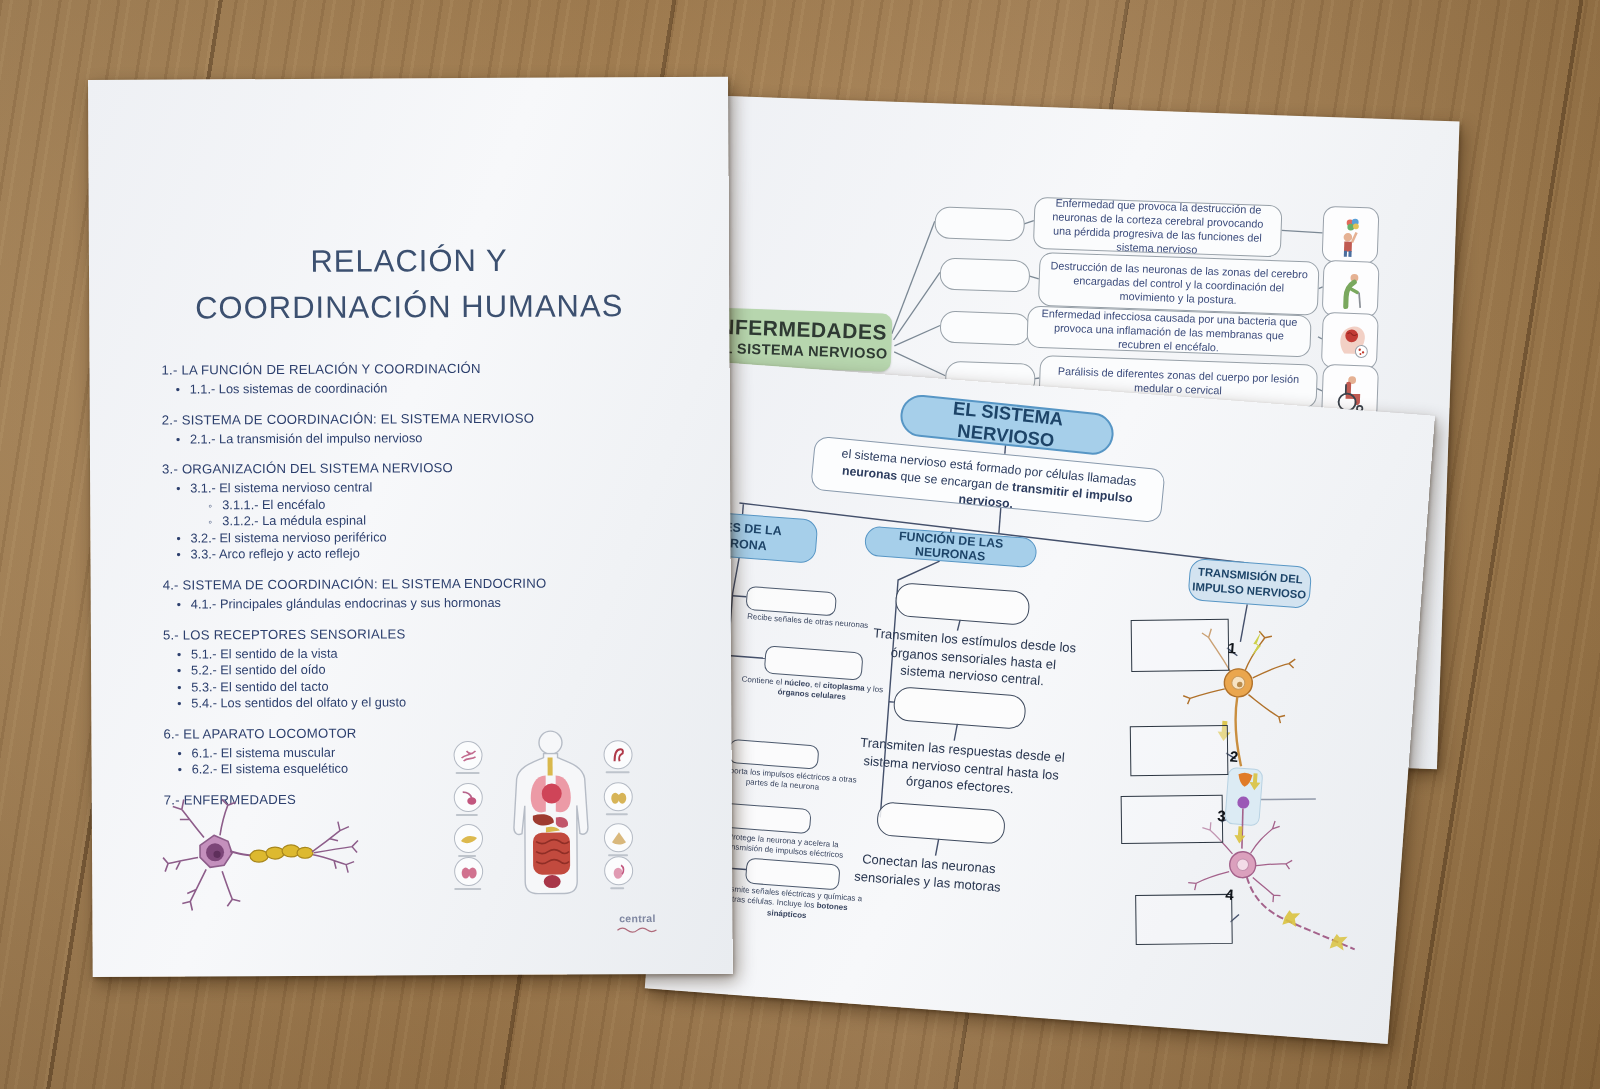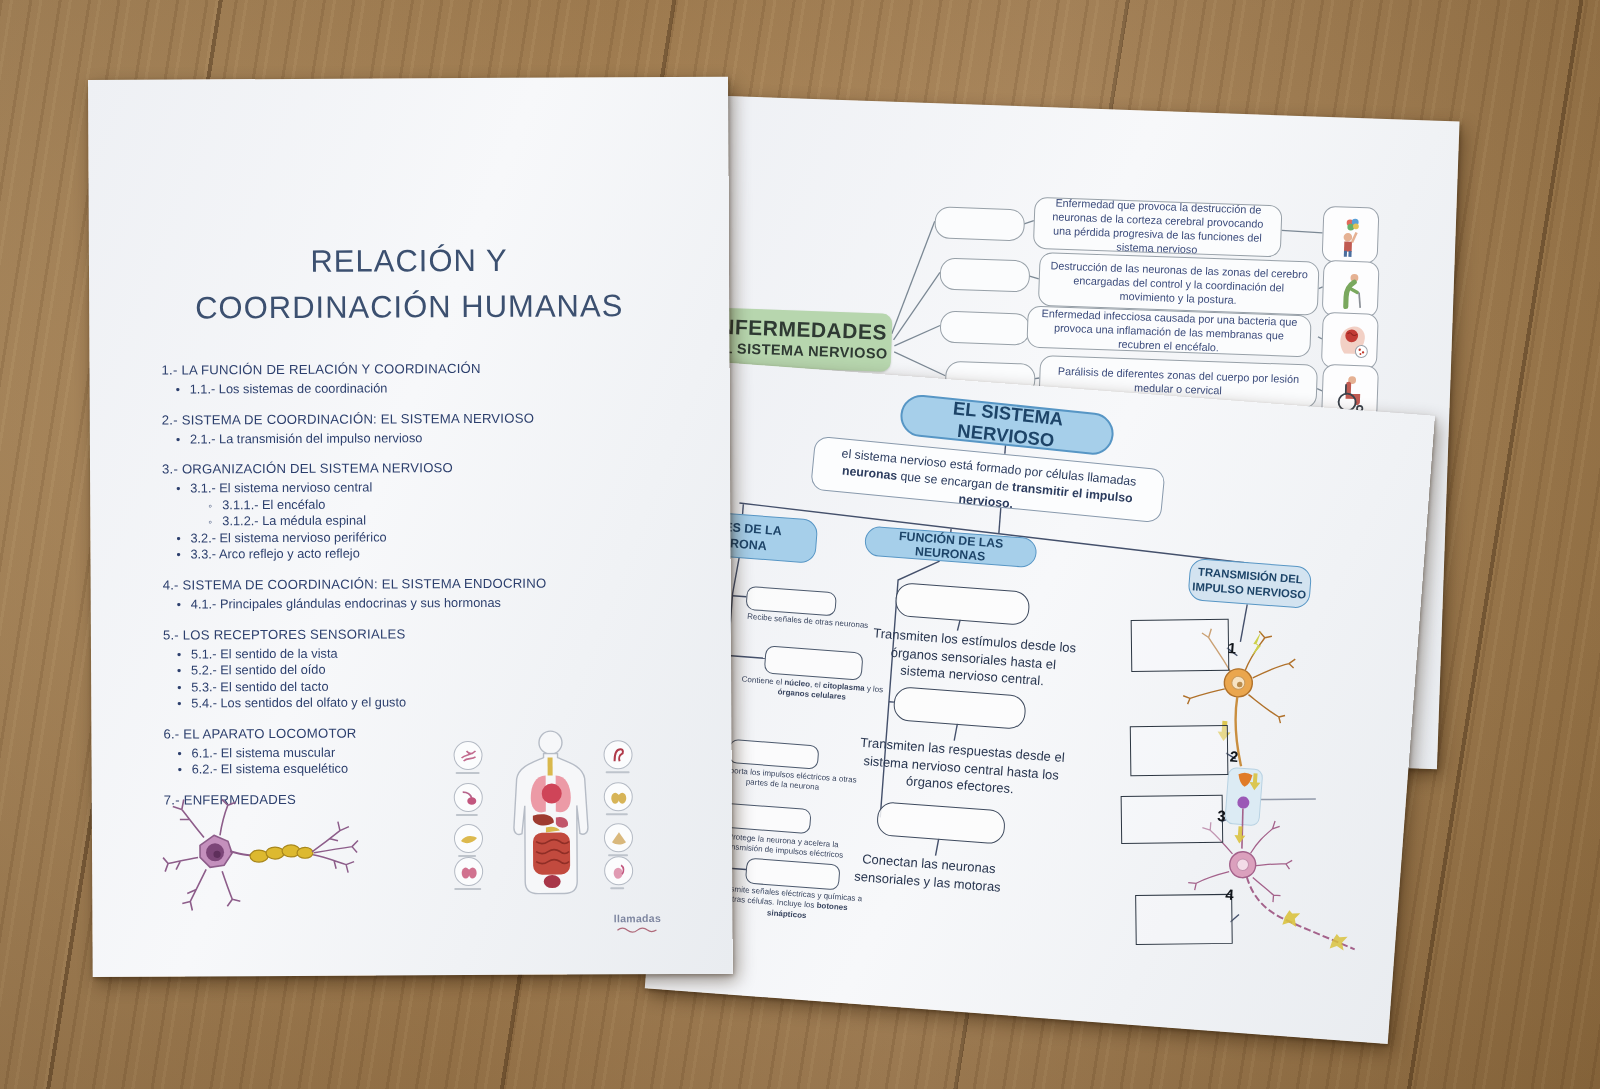--- a/index.html
+++ b/index.html
@@ -428,20 +428,20 @@
     <div class="organ-label" style="left:364px;top:694px;width:24px;"></div>
     <div class="organ-label" style="left:364px;top:736px;width:22px;"></div>
     <div class="organ-label" style="left:366px;top:777px;width:18px;"></div>
     <div class="organ-label" style="left:362px;top:810px;width:27px;"></div>
     <div class="organ-label" style="left:514px;top:694px;width:24px;"></div>
     <div class="organ-label" style="left:514px;top:736px;width:22px;"></div>
     <div class="organ-label" style="left:516px;top:777px;width:20px;"></div>
     <div class="organ-label" style="left:518px;top:810px;width:14px;"></div>
 
     <div class="logo abs" style="left:500px;top:835px;width:90px;">
-      <span>llamadas</span>
+      <span>central</span>
       <svg width="44" height="8" viewBox="0 0 44 8" style="margin:1px auto 0;">
         <path d="M2,5 q5,-4 10,0 q5,4 10,0 q5,-4 10,0 q4,3 9,0" stroke="#a0485c" stroke-width="1.2" fill="none" opacity=".8"></path>
       </svg>
     </div>
   </div>
 
 </div>
 
 </body></html>

